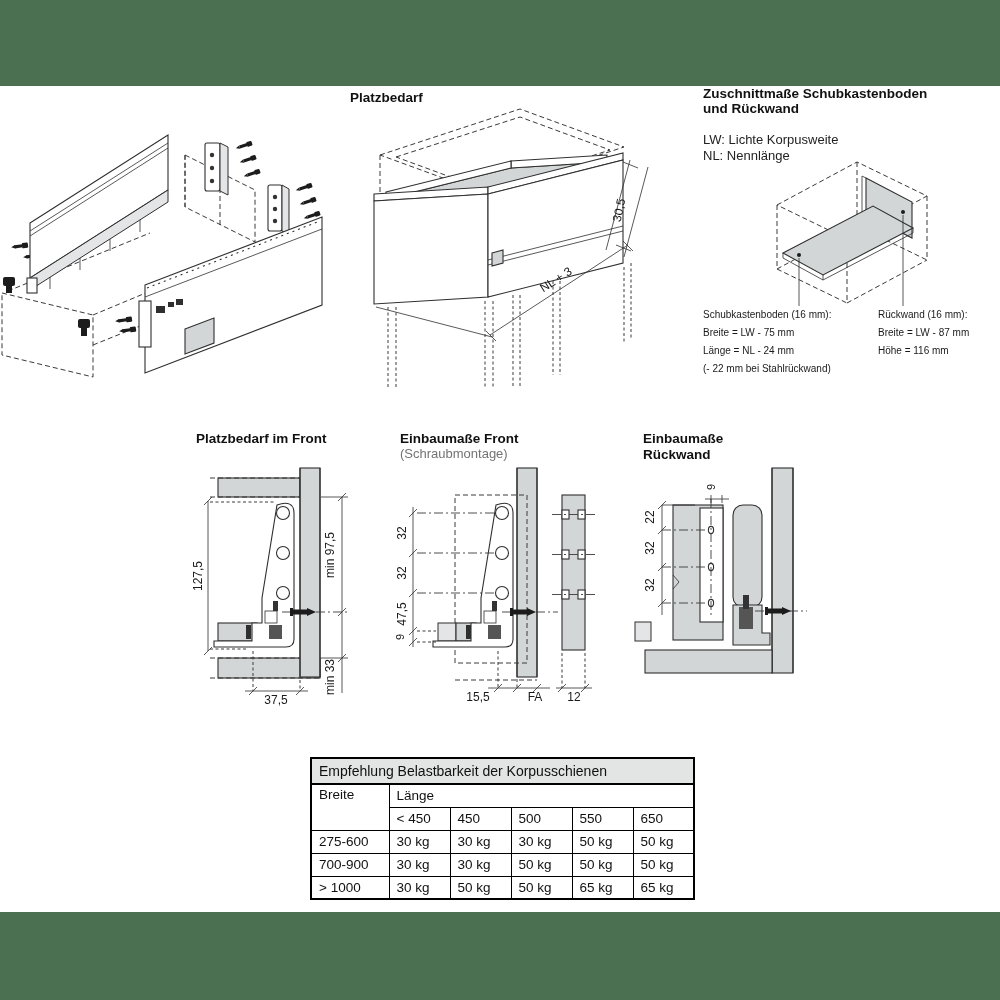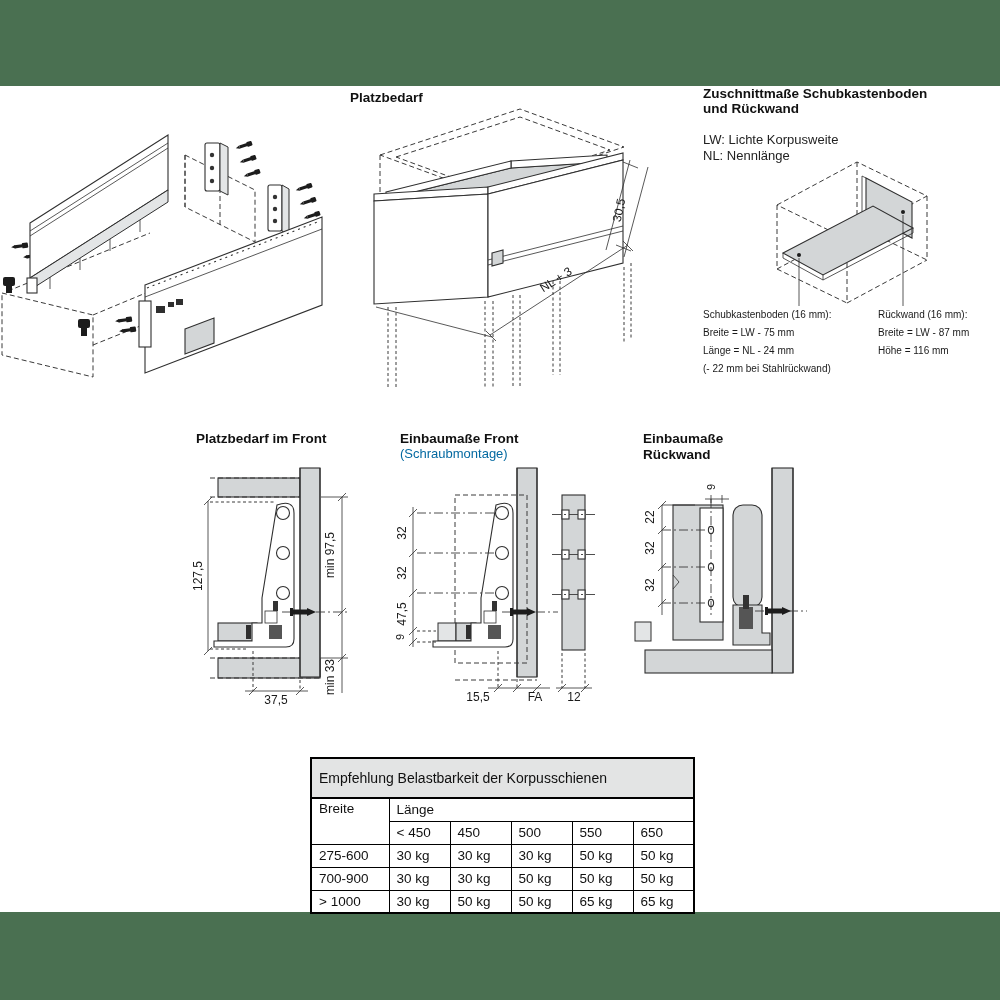--- a/index.html
+++ b/index.html
@@ -4,41 +4,41 @@
 <style>
   * { margin:0; padding:0; box-sizing:border-box; }
   html,body { width:1000px; height:1000px; }
   body { position:relative; width:1000px; height:1000px; background:#fff; overflow:hidden;
          font-family:"Liberation Sans", sans-serif; color:#141414; }
   .band { position:absolute; left:0; width:1000px; background:#4a7051; }
   .band.top { top:0; height:86px; }
   .band.bot { top:912px; height:88px; }
   .abs { position:absolute; }
   .sec-title { font-size:13.5px; font-weight:700; color:#111; white-space:nowrap; }
-  .sec-sub   { font-size:13px; font-weight:400; color:#0369a1; white-space:nowrap; }
+  .sec-sub   { font-size:13px; font-weight:400; color:#737373; white-space:nowrap; }
   .note      { font-size:13px; color:#222; white-space:nowrap; line-height:16px; }
   .caption   { font-size:10px; color:#1a1a1a; line-height:18px; white-space:nowrap; }
   svg { position:absolute; overflow:visible; }
   .ln   { stroke:#2f2f2f; stroke-width:1.1; fill:none; }
   .lnt  { stroke:#2f2f2f; stroke-width:0.8; fill:none; }
   .dash { stroke:#3a3a3a; stroke-width:1; fill:none; stroke-dasharray:5 3; }
   .dsh2 { stroke:#3a3a3a; stroke-width:1; fill:none; stroke-dasharray:3 2.5; }
   .ddot { stroke:#3a3a3a; stroke-width:0.9; fill:none; stroke-dasharray:9 3 2 3; }
   .grayf{ fill:#d3d6d7; stroke:#2f2f2f; stroke-width:1.1; }
   .grayl{ fill:#e3e5e6; stroke:#2f2f2f; stroke-width:1; }
   .whitef{ fill:#ffffff; stroke:#2f2f2f; stroke-width:1.1; }
   .blk  { fill:#1c1c1c; stroke:none; }
   .dimt { font-family:"Liberation Sans",sans-serif; font-size:12px; fill:#1a1a1a; }
   .dimts{ font-family:"Liberation Sans",sans-serif; font-size:11px; fill:#1a1a1a; }
   
   .loadtable { position:absolute; left:310px; top:757px; border-collapse:collapse;
                font-size:13.5px; color:#101010; }
   .loadtable td, .loadtable th { border:1.5px solid #000; padding:2px 7px; text-align:left;
                font-weight:400; height:23px; vertical-align:middle; }
-  .loadtable .ttl { background:#e3e4e4; font-size:14px; height:40px; border-bottom:2px solid #000; }
+  .loadtable .ttl { background:#e3e4e4; font-size:14px; height:26px; border-bottom:2px solid #000; }
   .loadtable { border:2px solid #000; }
   .c0 { width:78px; } .cc { width:61px; }
 </style>
 </head>
 <body>
 
 <div class="band top"></div>
 <div class="band bot"></div>
 
 <svg class="abs" style="left:0;top:105px" width="330" height="290" viewBox="0 0 330 290">

